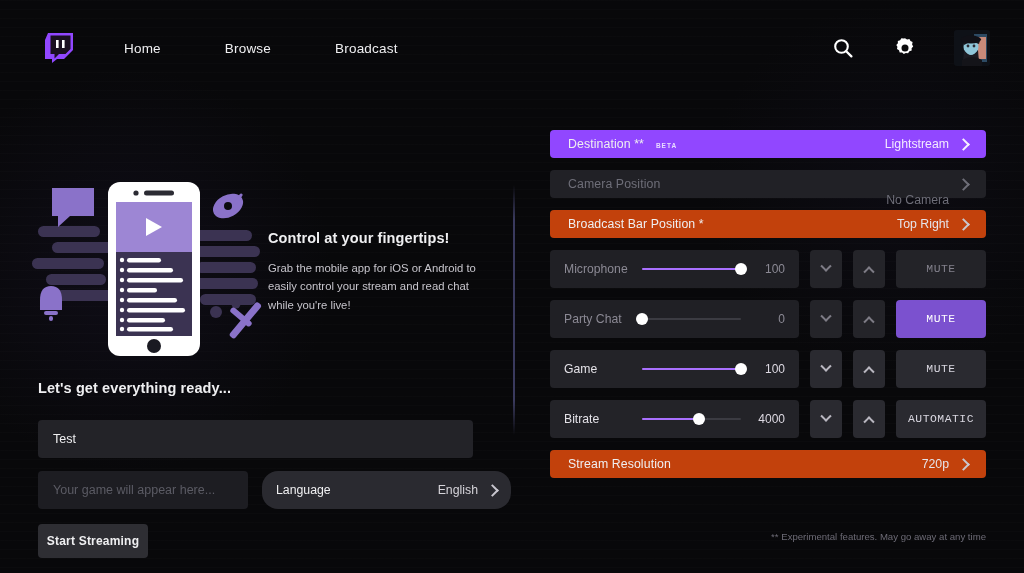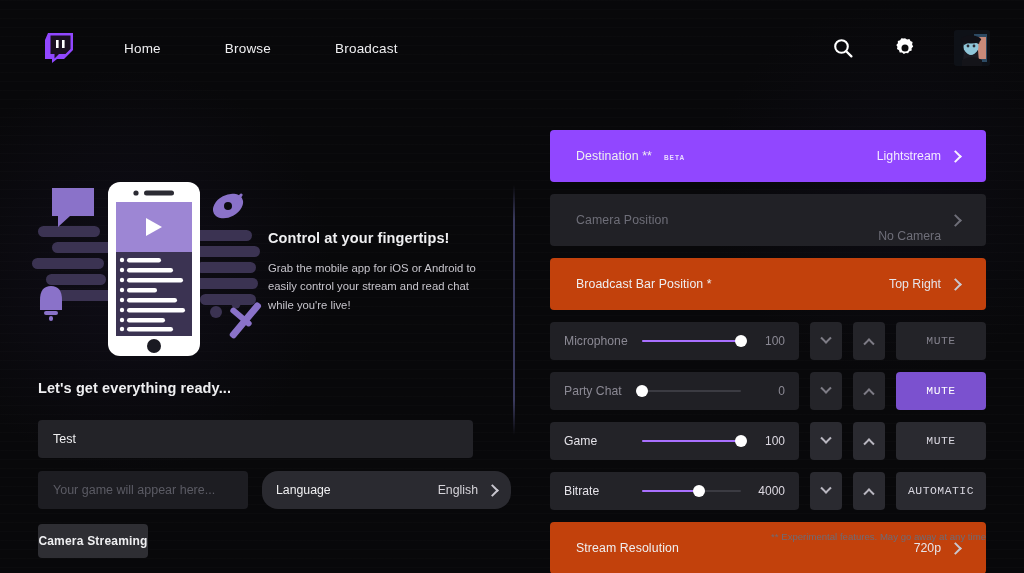--- a/index.html
+++ b/index.html
@@ -51,21 +51,21 @@
   .lang-label { color:#efeff1; font-size:12.3px; flex:1; }
   .lang-value { color:#d6d4da; font-size:12.3px; margin-right:10px; }
   .start-btn { position:absolute; left:38px; top:374px; width:110px; height:34px; background:#2e2e33;
     border:none; border-radius:4px; color:#efeff1; font-size:12px; font-weight:700; font-family:inherit; letter-spacing:.2px; }
 
   .divider { position:absolute; left:513px; top:185px; width:2px; height:250px;
     background:linear-gradient(to bottom, rgba(60,60,95,0), #3a3a5e 14%, #3a3a5e 86%, rgba(60,60,95,0)); }
 
   
   .right { position:absolute; left:550px; top:130px; width:436px; }
-  .srow { display:flex; align-items:center; height:52px; border-radius:4px; padding:0 26px; margin-bottom:12px; }
+  .srow { display:flex; align-items:center; height:28px; border-radius:4px; padding:0 18px; margin-bottom:12px; }
   .srow.nav-row { background:#c2410c; cursor:pointer; }
   .srow.highlight { background:#9147ff; }
   .srow.disabled { background:#212126; }
   .srow .lbl { flex:1; color:#efeff1; font-size:12.3px; letter-spacing:.1px; display:flex; align-items:center; }
   .srow.disabled .lbl { color:#6e6e78; }
   .srow .val { color:#e6e4ea; font-size:12.3px; margin-right:10px; }
   .srow.disabled .val { color:#6e6e78;margin-top:32px; }
   .srow.highlight .val { color:#f3eaff; }
   .beta { font-size:6.5px; font-weight:700; letter-spacing:1px; color:#e9dcff; margin-left:12px; position:relative; top:1px; }
 
@@ -228,21 +228,21 @@
     <input class="title-input" type="text" value="Test" style="">
 
     <input class="game-input" type="text" placeholder="Your game will appear here..." style="">
 
     <div class="lang-row">
       <span class="lang-label">Language</span>
       <span class="lang-value">English</span>
       <span class="chev"></span>
     </div>
 
-    <button class="start-btn">Camera Streaming</button>
+    <button class="start-btn">Start Streaming</button>
   </div>
 
   <div class="divider"></div>
 
   <div class="right">
 
     <div class="srow nav-row highlight">
       <span class="lbl">
         <span>Destination **</span>
         <span class="beta">BETA</span>

